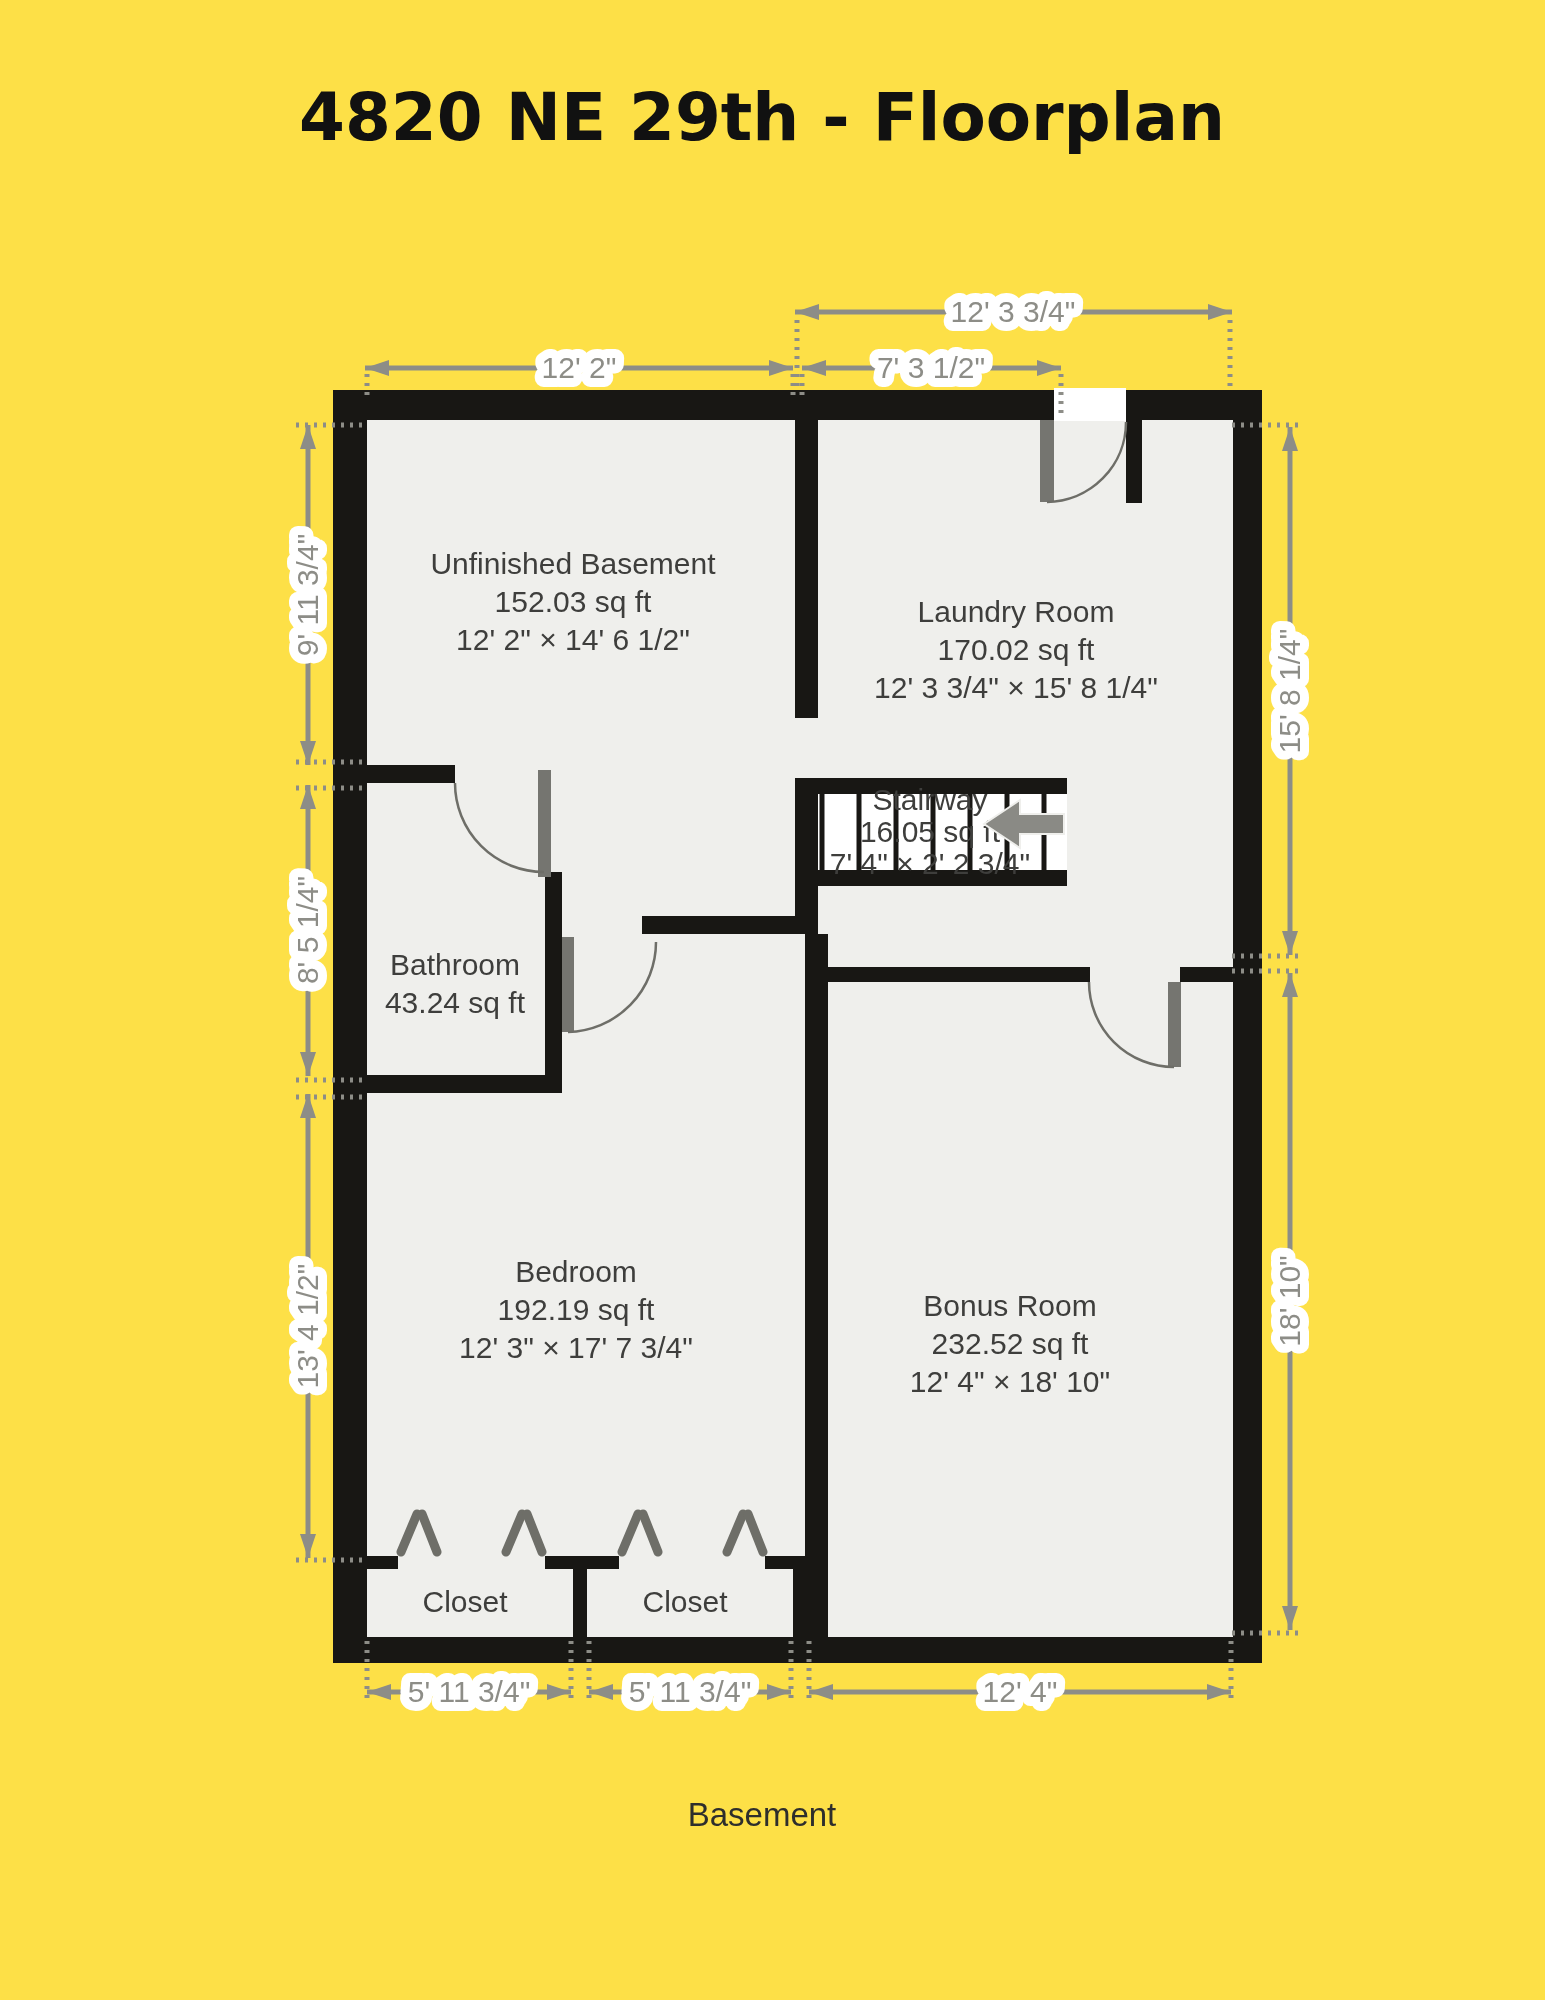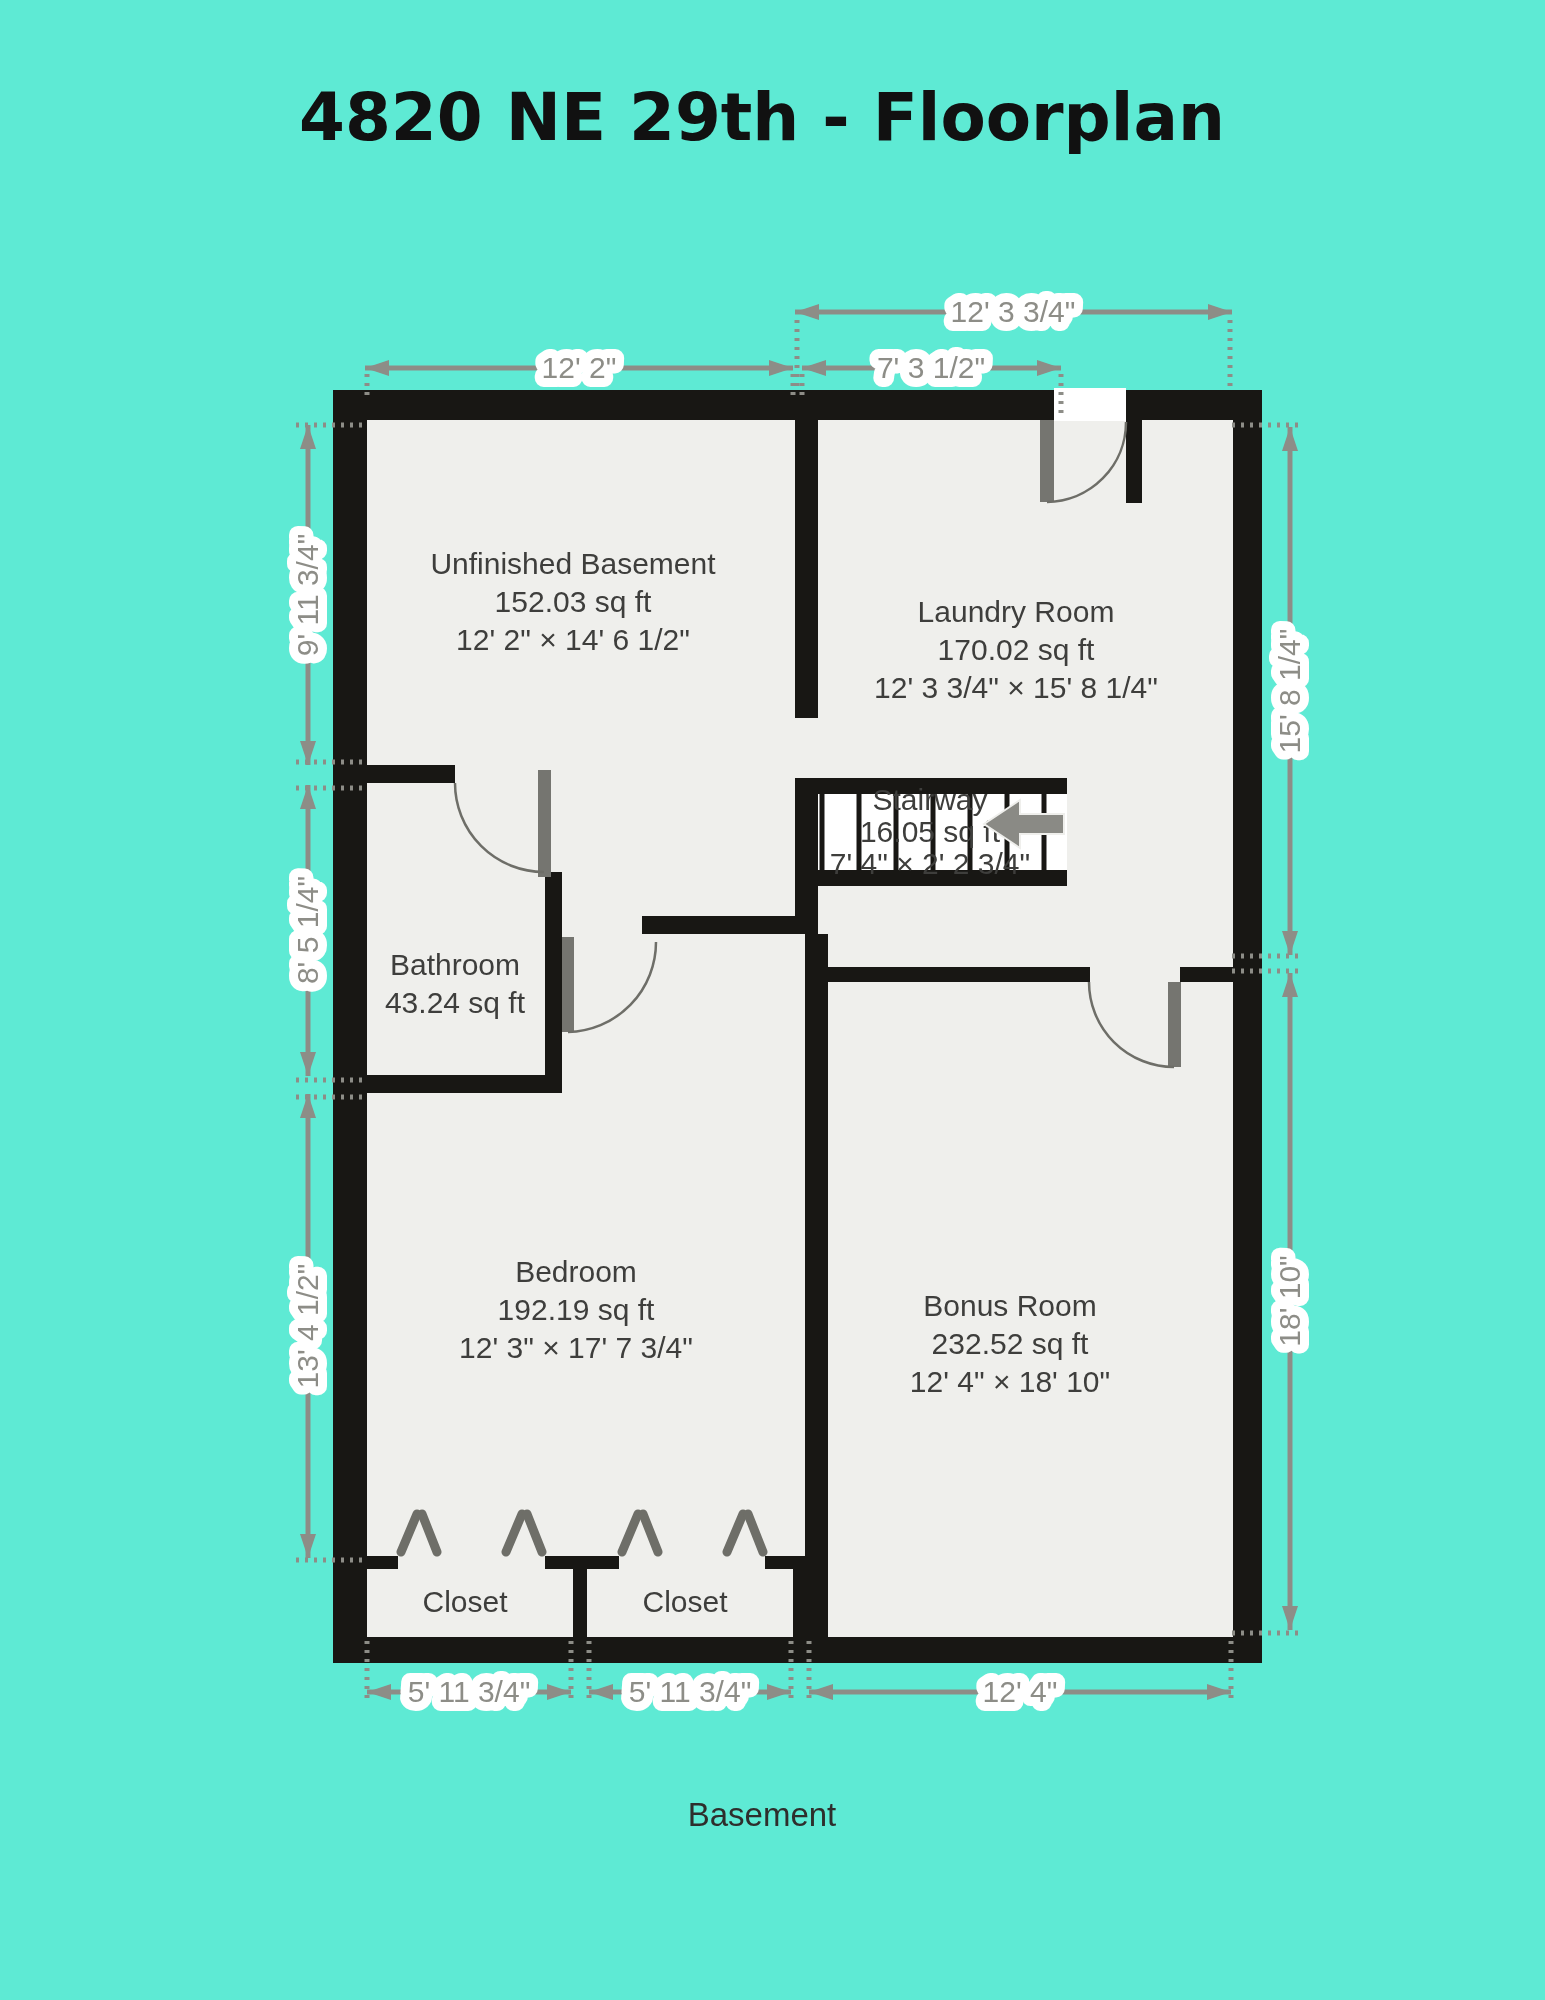--- a/index.html
+++ b/index.html
@@ -1,20 +1,20 @@
 <!DOCTYPE html>
 <html><head>
 <meta charset="utf-8">
 <style>
   html, body { margin: 0; padding: 0; background: #ffffff; }
   .page {
     position: relative;
     width: 1545px;
     height: 2000px;
-    background: #5eead4;
+    background: #fde047;
     font-family: "Liberation Sans", sans-serif;
   }
   svg { display: block; }
   .title-text {
     font-family: "DejaVu Sans", sans-serif;
     font-weight: 700;
     font-size: 66px;
     fill: #111111;
   }
   .room-name, .room-sub {

